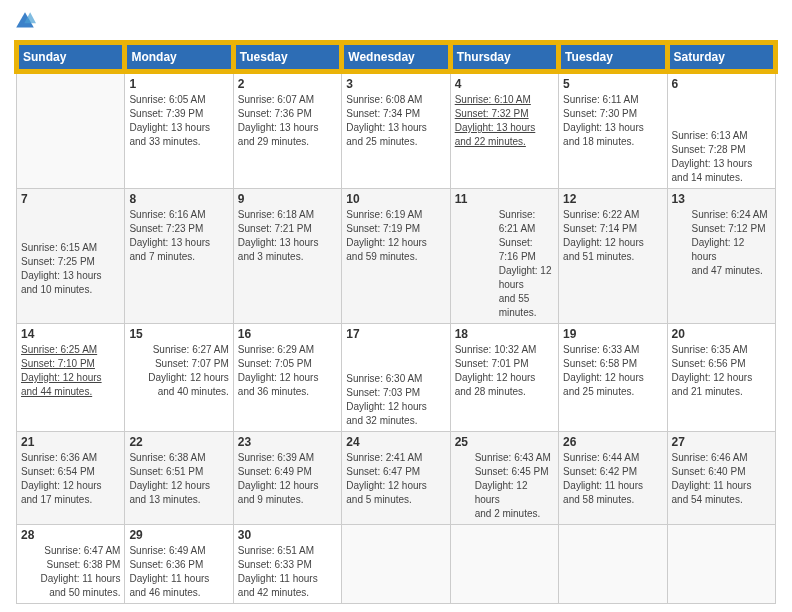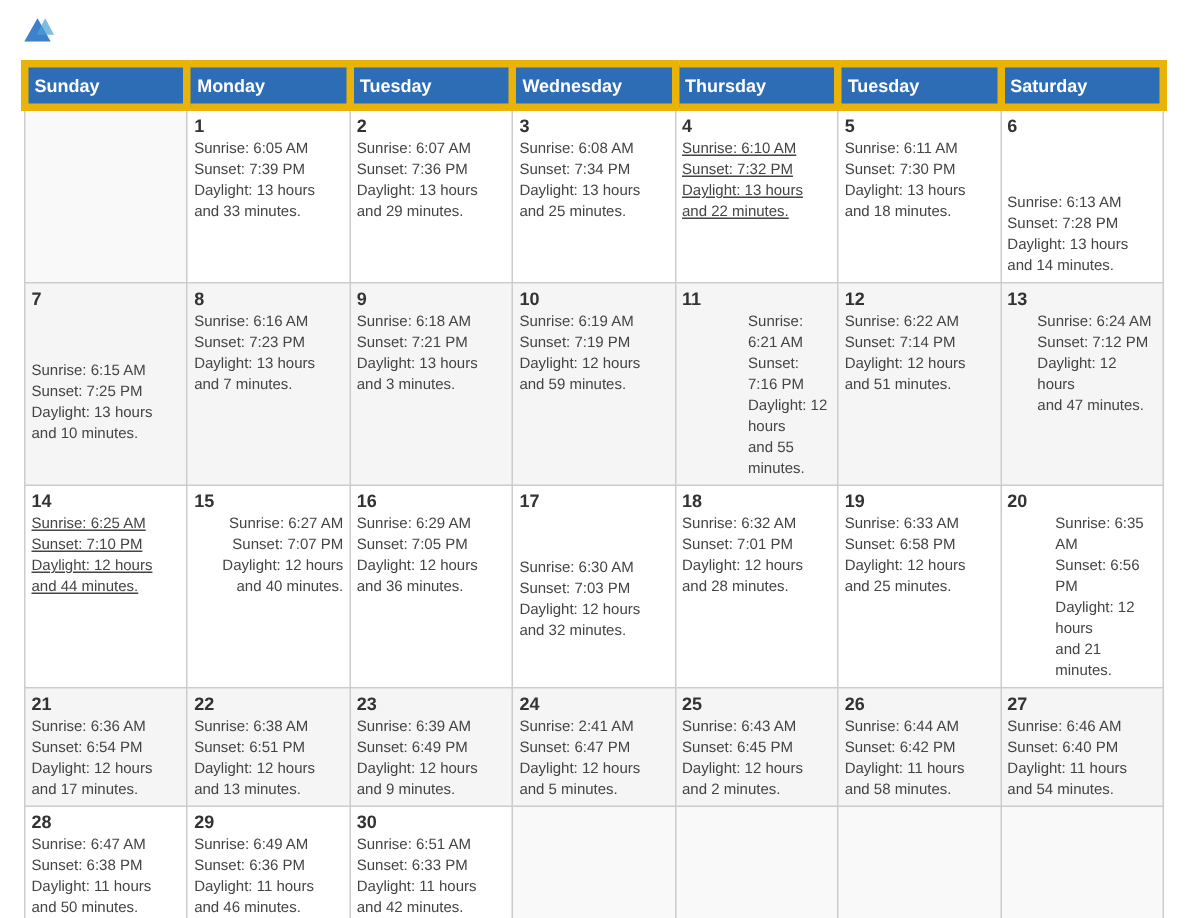--- a/index.html
+++ b/index.html
@@ -257,35 +257,35 @@
           </td>
           <td>
             <span class="day-number">17</span>
             <div class="day-info" style="white-space: pre-line; margin-top: 31px;">Sunrise: 6:30 AM
 Sunset: 7:03 PM
 Daylight: 12 hours
 and 32 minutes.</div>
           </td>
           <td>
             <span class="day-number">18</span>
-            <div class="day-info" style="white-space: pre-line;">Sunrise: 6:32 AM
+            <div class="day-info" style="white-space: pre-line;">Sunrise: 10:32 AM
 Sunset: 7:01 PM
 Daylight: 12 hours
 and 28 minutes.</div>
           </td>
           <td>
             <span class="day-number">19</span>
             <div class="day-info" style="white-space: pre-line;">Sunrise: 6:33 AM
 Sunset: 6:58 PM
 Daylight: 12 hours
 and 25 minutes.</div>
           </td>
           <td>
             <span class="day-number">20</span>
-            <div class="day-info" style="white-space: pre-line; margin-left: 32px;">Sunrise: 6:35 AM
+            <div class="day-info" style="white-space: pre-line;">Sunrise: 6:35 AM
 Sunset: 6:56 PM
 Daylight: 12 hours
 and 21 minutes.</div>
           </td>
         </tr>
         <tr>
           <td>
             <span class="day-number">21</span>
             <div class="day-info" style="white-space: pre-line;">Sunrise: 6:36 AM
 Sunset: 6:54 PM
@@ -308,21 +308,21 @@
           </td>
           <td>
             <span class="day-number">24</span>
             <div class="day-info" style="white-space: pre-line;">Sunrise: 2:41 AM
 Sunset: 6:47 PM
 Daylight: 12 hours
 and 5 minutes.</div>
           </td>
           <td>
             <span class="day-number">25</span>
-            <div class="day-info" style="white-space: pre-line;">Sunrise: 6:43 AM
+            <div class="day-info" style="white-space: pre-line; margin-left: 20px;">Sunrise: 6:43 AM
 Sunset: 6:45 PM
 Daylight: 12 hours
 and 2 minutes.</div>
           </td>
           <td>
             <span class="day-number">26</span>
             <div class="day-info" style="white-space: pre-line;">Sunrise: 6:44 AM
 Sunset: 6:42 PM
 Daylight: 11 hours
 and 58 minutes.</div>
@@ -331,21 +331,21 @@
             <span class="day-number">27</span>
             <div class="day-info" style="white-space: pre-line;">Sunrise: 6:46 AM
 Sunset: 6:40 PM
 Daylight: 11 hours
 and 54 minutes.</div>
           </td>
         </tr>
         <tr>
           <td>
             <span class="day-number">28</span>
-            <div class="day-info" style="white-space: pre-line;">Sunrise: 6:47 AM
+            <div class="day-info" style="white-space: pre-line; text-align: right;">Sunrise: 6:47 AM
 Sunset: 6:38 PM
 Daylight: 11 hours
 and 50 minutes.</div>
           </td>
           <td>
             <span class="day-number">29</span>
             <div class="day-info" style="white-space: pre-line;">Sunrise: 6:49 AM
 Sunset: 6:36 PM
 Daylight: 11 hours
 and 46 minutes.</div>

